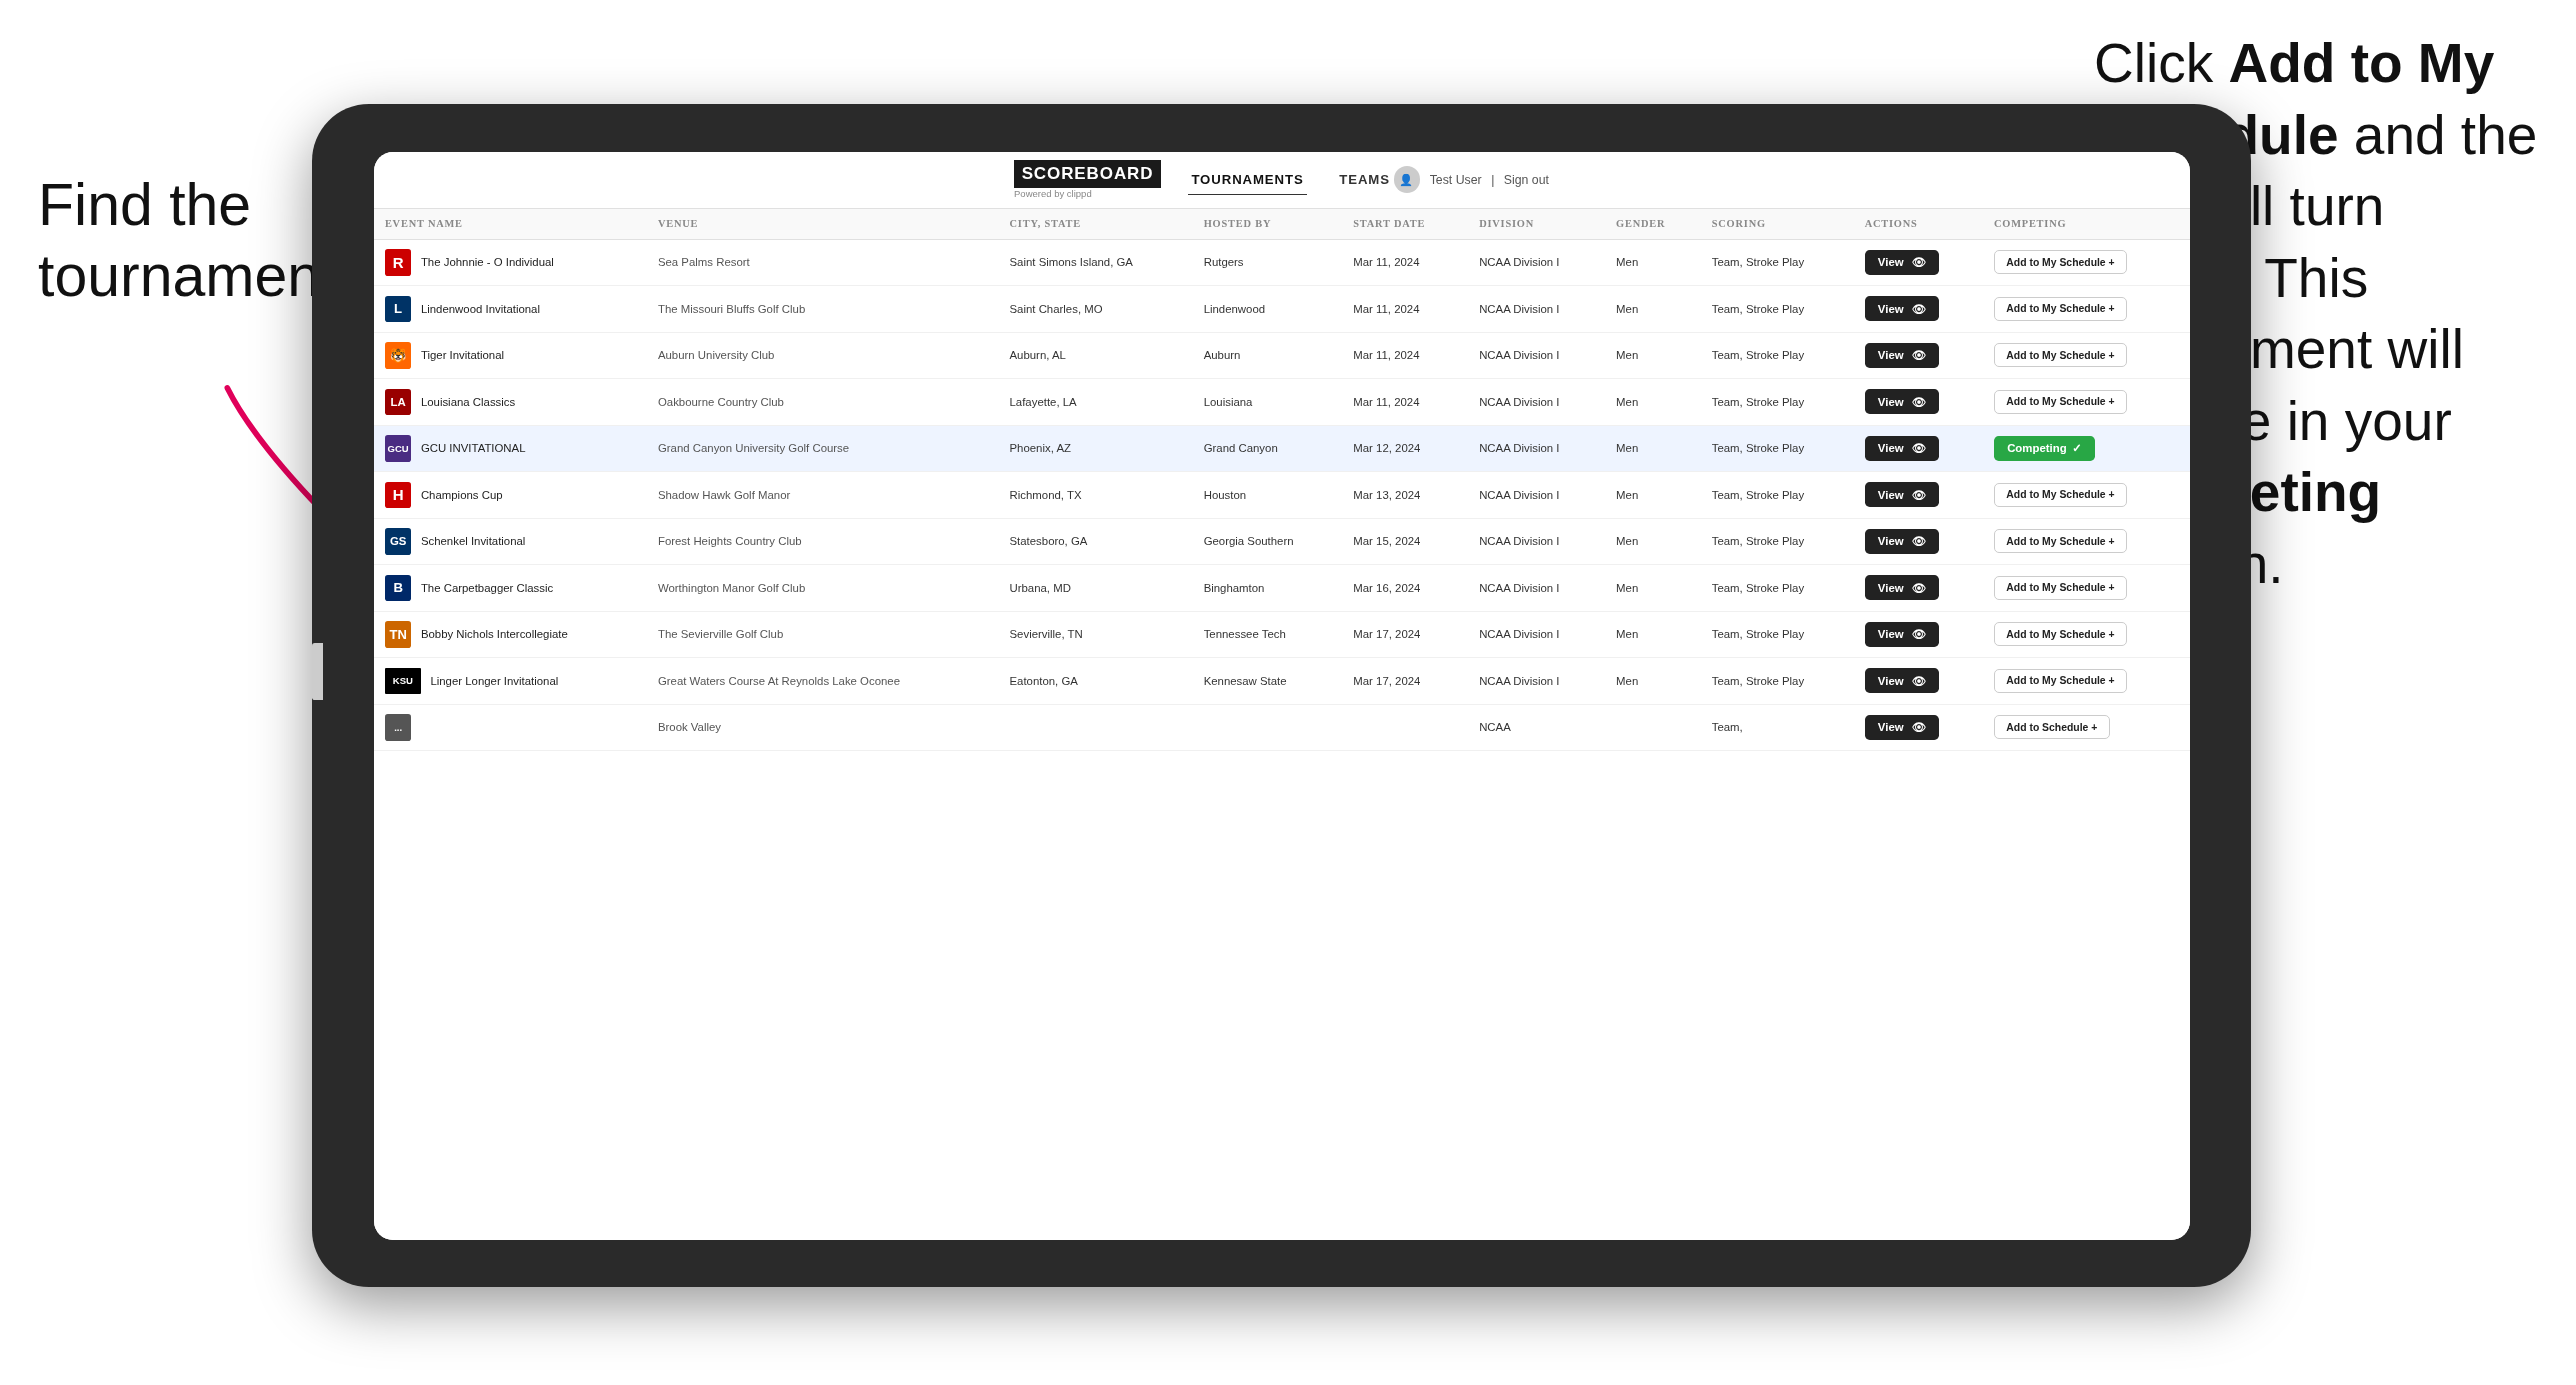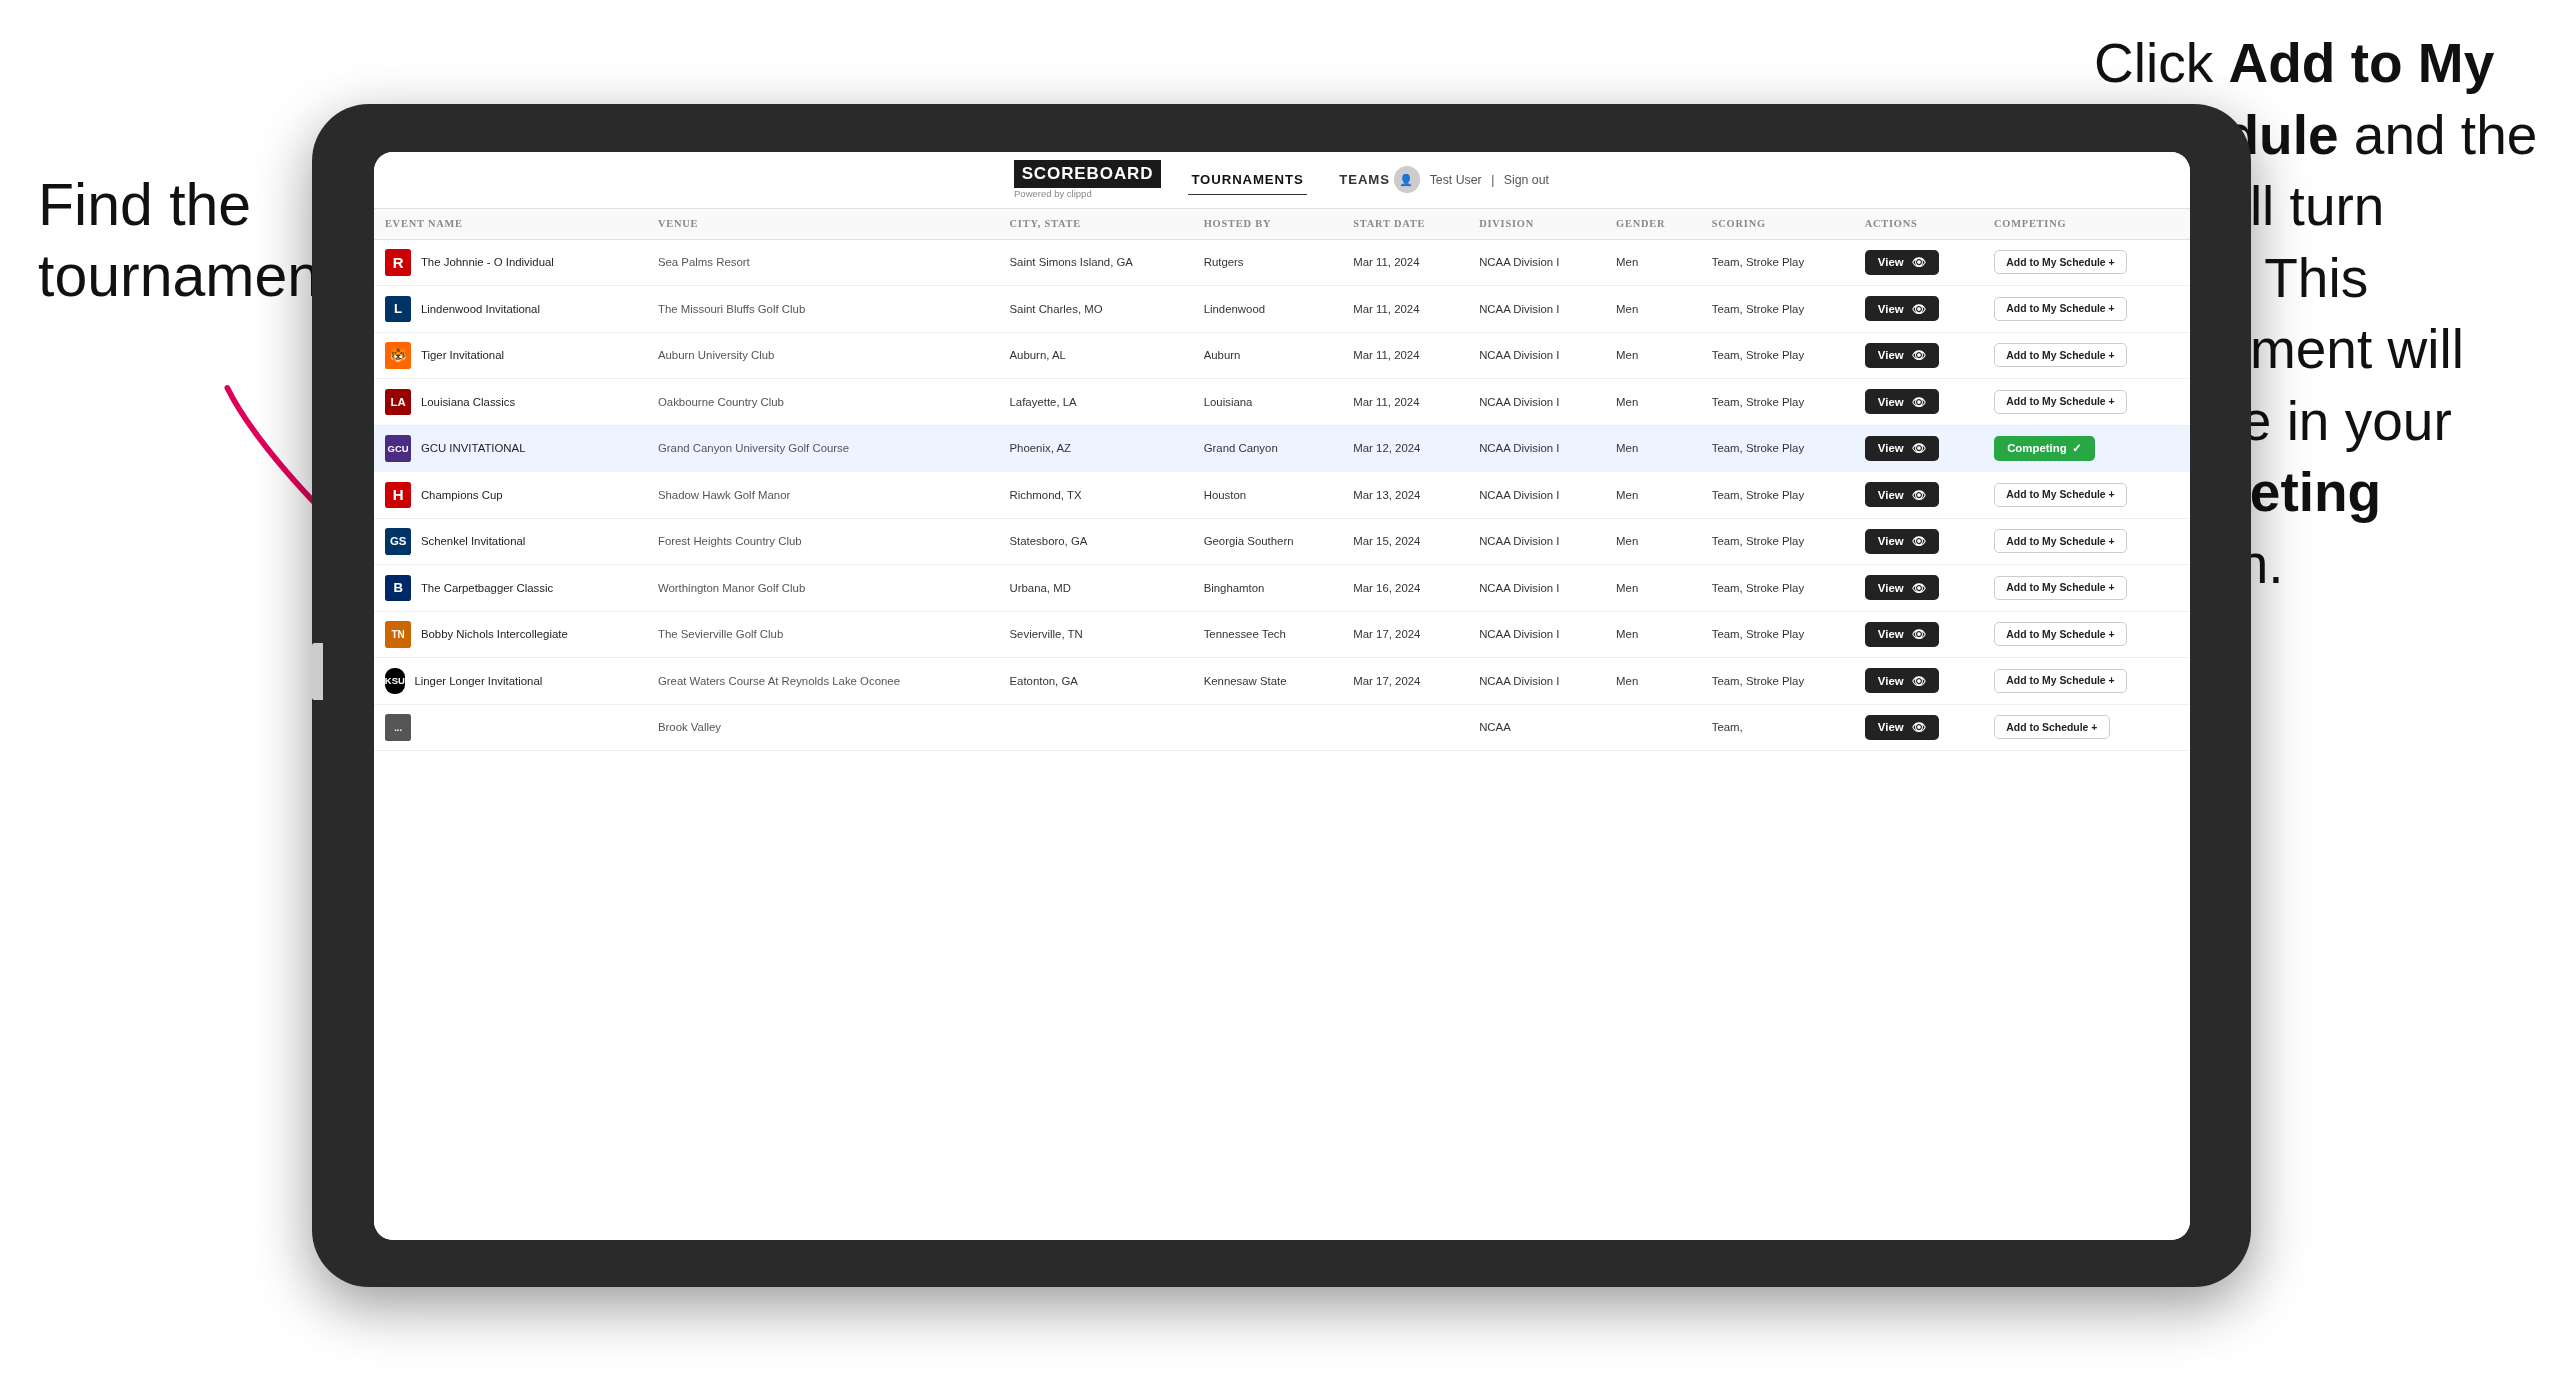--- a/index.html
+++ b/index.html
@@ -271,22 +271,22 @@
 
     
     .logo-r { background: #cc0000; color: #fff; font-weight: 900; width: 26.5px; height: 26.5px; display: flex; align-items: center; justify-content: center; border-radius: 2.8px; font-size: 15px; }
     .logo-l { background: #003366; color: #fff; font-weight: 900; width: 26.5px; height: 26.5px; display: flex; align-items: center; justify-content: center; border-radius: 2.8px; font-size: 13.2px; }
     .logo-t { background: #ff6600; color: #fff; font-weight: 900; width: 26.5px; height: 26.5px; display: flex; align-items: center; justify-content: center; border-radius: 2.8px; font-size: 13.2px; }
     .logo-la { background: #990000; color: #fff; font-weight: 900; width: 26.5px; height: 26.5px; display: flex; align-items: center; justify-content: center; border-radius: 2.8px; font-size: 11.4px; }
     .logo-gcu { background: #4a2c82; color: #fff; font-weight: 900; width: 26.5px; height: 26.5px; display: flex; align-items: center; justify-content: center; border-radius: 2.8px; font-size: 9.5px; }
     .logo-h { background: #cc0000; color: #fff; font-weight: 900; width: 26.5px; height: 26.5px; display: flex; align-items: center; justify-content: center; border-radius: 2.8px; font-size: 15px; }
     .logo-gs { background: #003366; color: #fff; font-weight: 900; width: 26.5px; height: 26.5px; display: flex; align-items: center; justify-content: center; border-radius: 2.8px; font-size: 11.4px; }
     .logo-b { background: #002868; color: #fff; font-weight: 900; width: 26.5px; height: 26.5px; display: flex; align-items: center; justify-content: center; border-radius: 2.8px; font-size: 13.2px; }
-    .logo-tn { background: #cc6600; color: #fff; font-weight: 900; width: 26.5px; height: 26.5px; display: flex; align-items: center; justify-content: center; border-radius: 2.8px; font-size: 10px; }
-    .logo-ksu { background: #000000; color: #fff; font-weight: 900; width: 20px; height: 26.5px; display: flex; align-items: center; justify-content: center; border-radius: 9px; font-size: 9.5px; }
+    .logo-tn { background: #cc6600; color: #fff; font-weight: 900; width: 26.5px; height: 26.5px; display: flex; align-items: center; justify-content: center; border-radius: 2.8px; font-size: 13px; }
+    .logo-ksu { background: #000000; color: #fff; font-weight: 900; width: 36px; height: 26.5px; display: flex; align-items: center; justify-content: center; border-radius: 1px; font-size: 9.5px; }
     .logo-last { background: #555; color: #fff; font-weight: 900; width: 26.5px; height: 26.5px; display: flex; align-items: center; justify-content: center; border-radius: 2.8px; font-size: 9.5px; }
 
     
     .side-indicator {
       position: absolute;
       left: 312px;
       top: 643px;
       width: 11.4px;
       height: 57px;
       background: #ccc;

